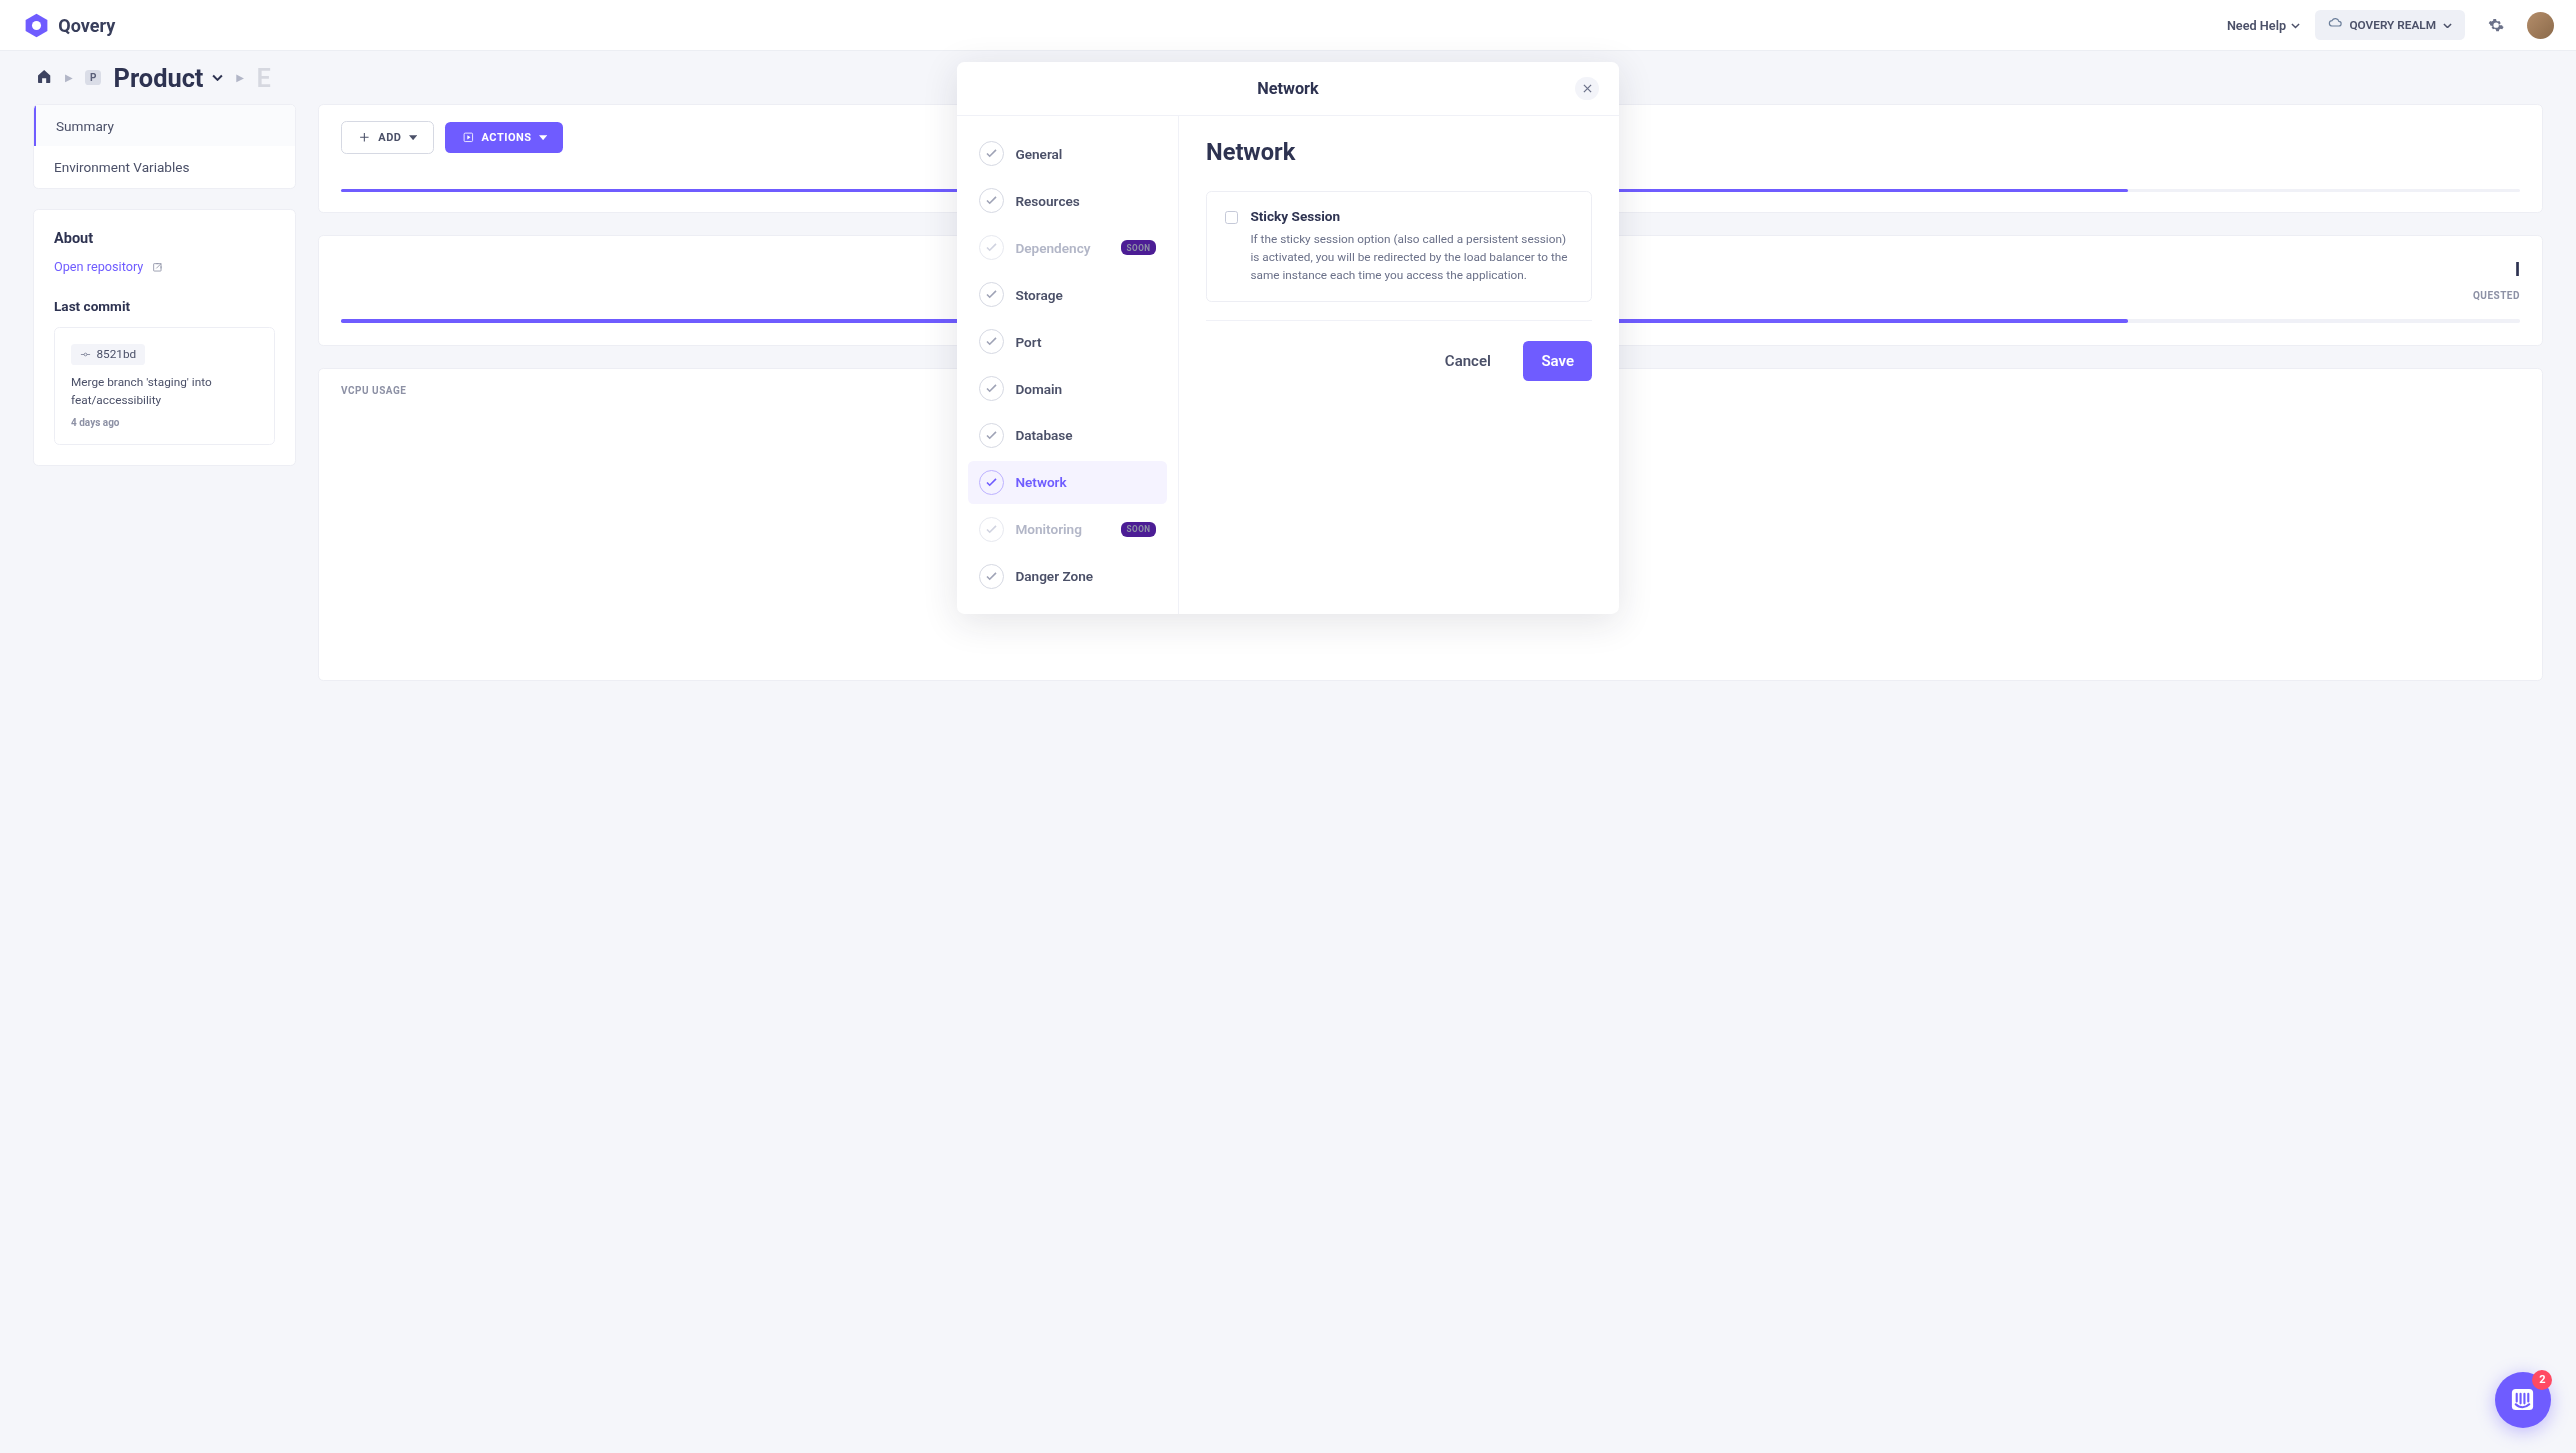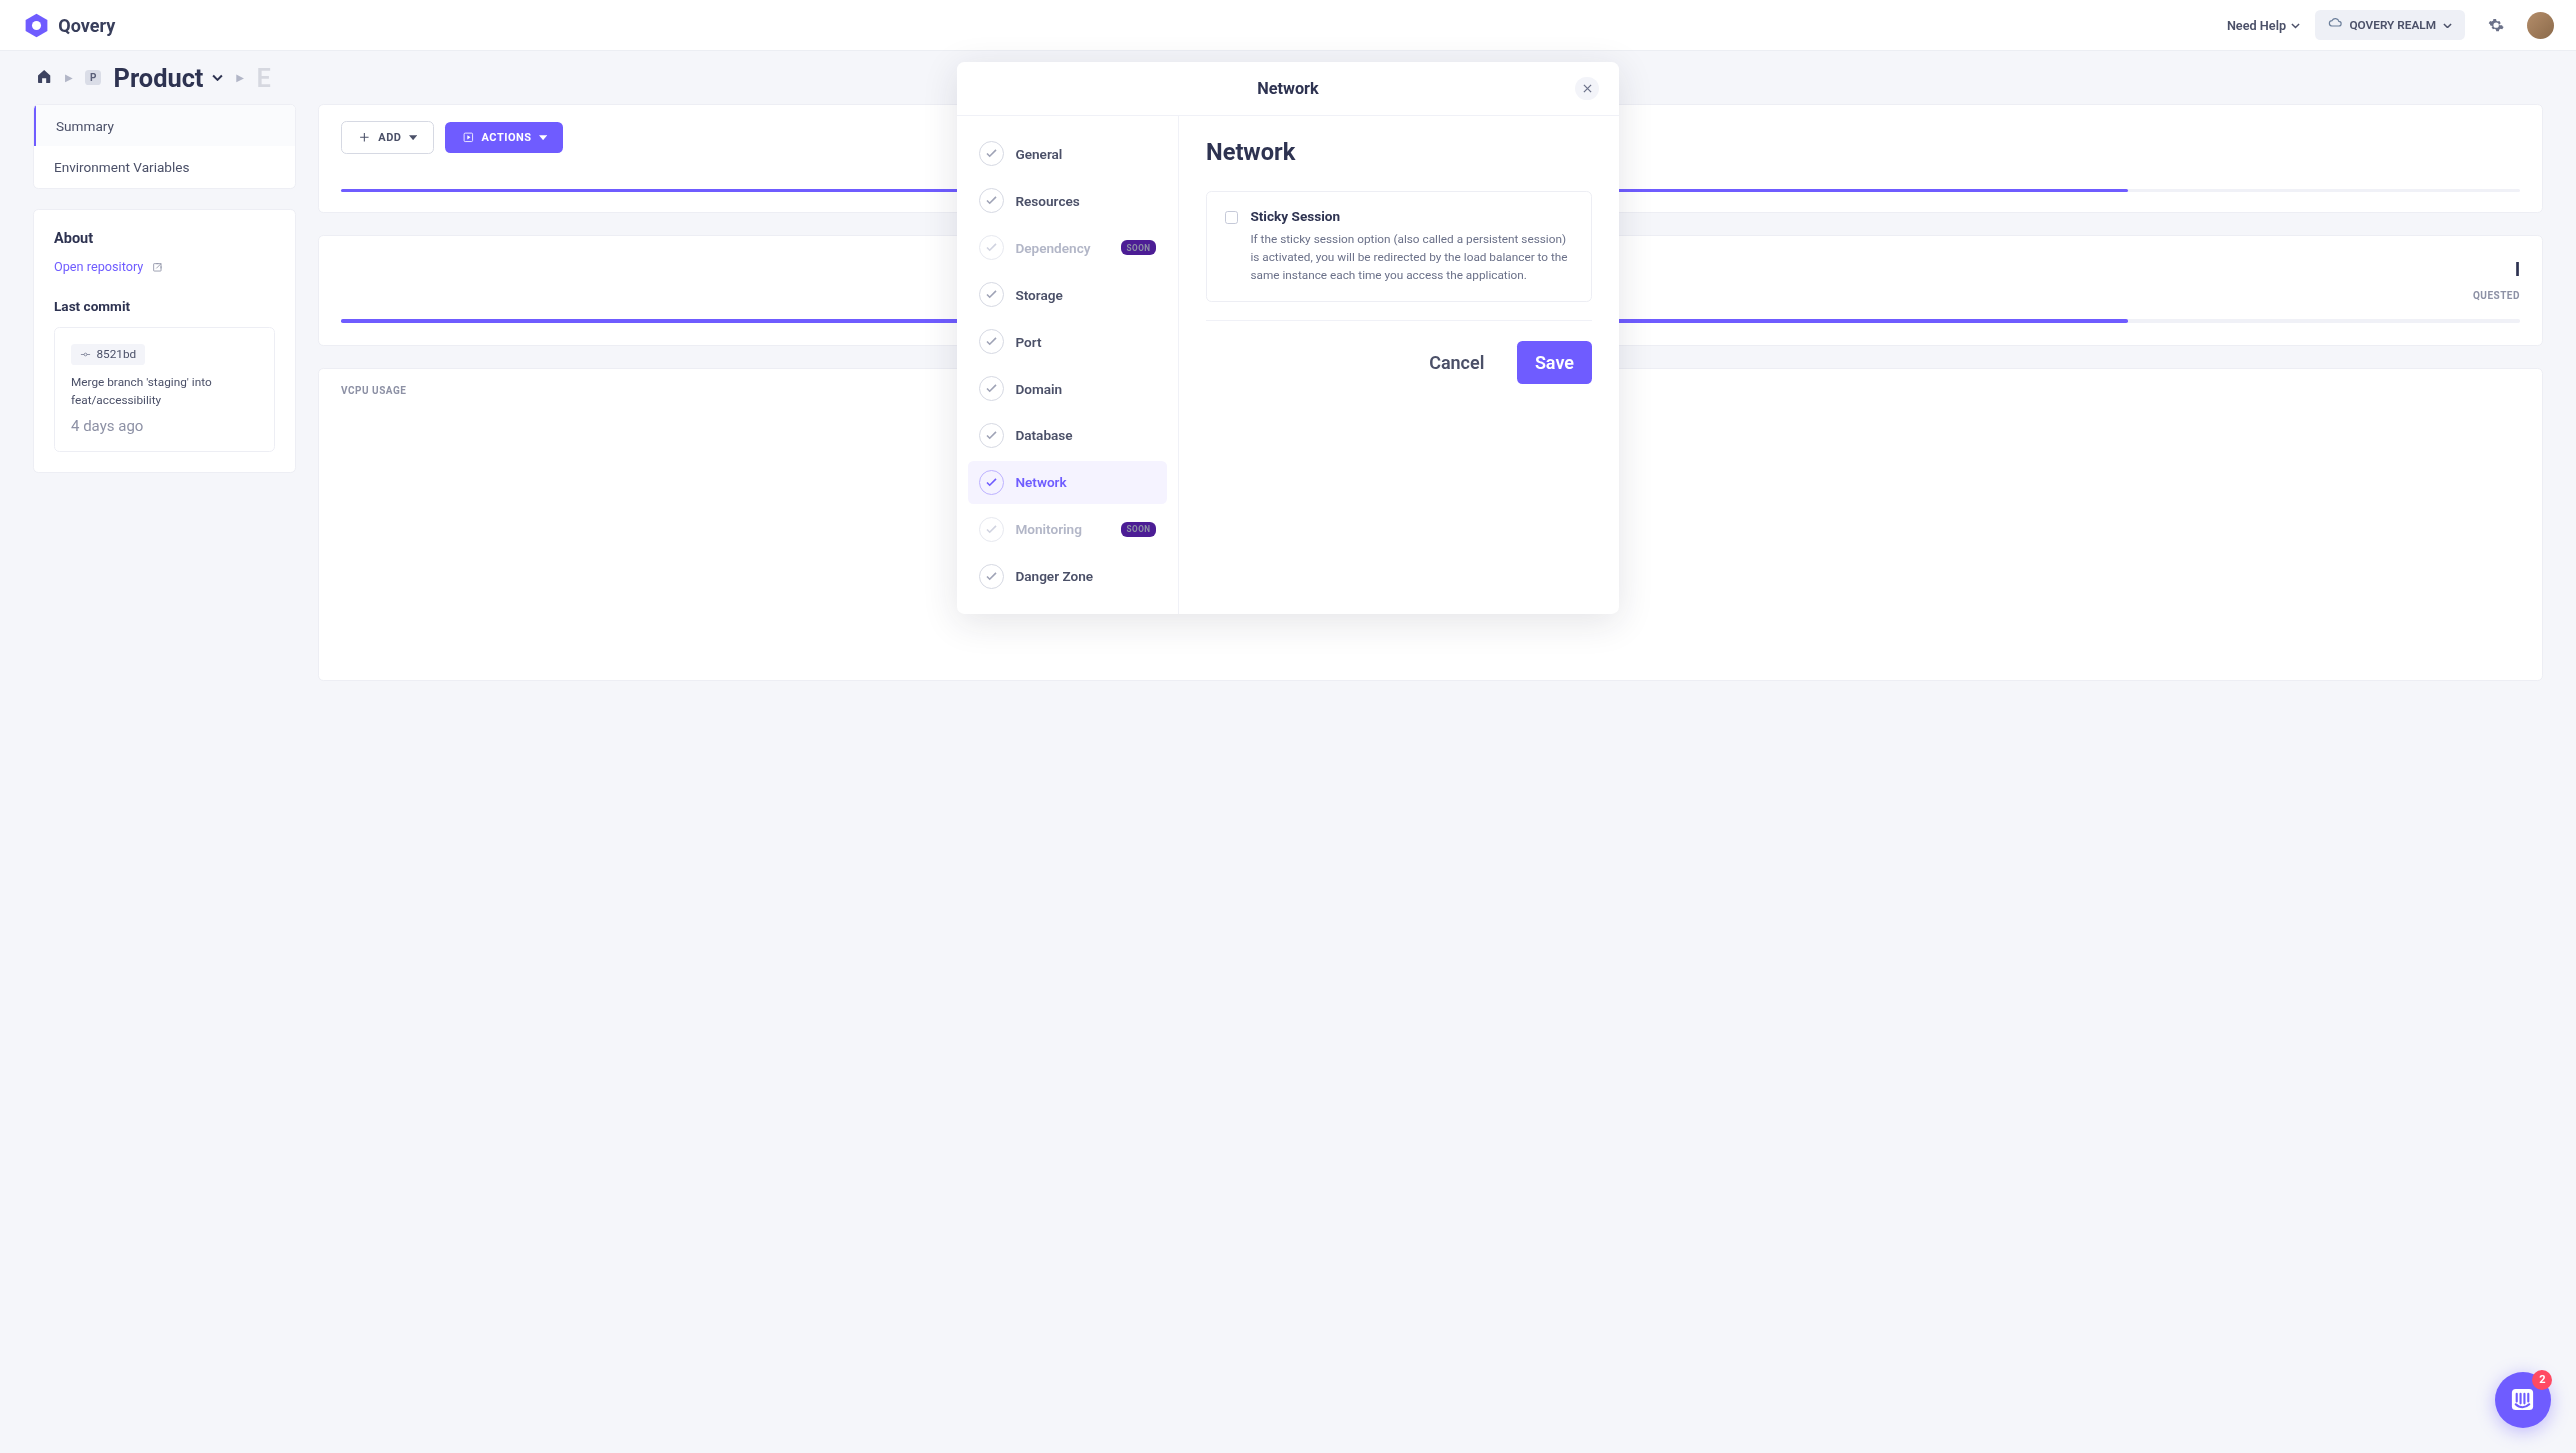--- a/index.html
+++ b/index.html
@@ -188,22 +188,23 @@
     }
     .commit-msg {
       font-size: 11.8px;
       color: #4b5068;
       line-height: 1.5;
       margin-bottom: 7.3px;
       overflow: hidden;
       max-width: 181px;
     }
     .commit-time {
-      font-size: 15px;
+      font-size: 10px;
       color: #8d91a5;
+      font-weight: bold;
     }
     
     .contentcol {
       flex: 1;
       display: flex;
       flex-direction: column;
       gap: 22px;
     }
     .panel {
       background: #fff;
@@ -438,21 +439,21 @@
     }
     .pane-actions {
       display: flex;
       justify-content: flex-end;
       gap: 14.5px;
       margin-top: 3.6px;
     }
     .tbtn {
       border: none;
       background: none;
-      font-size: 18px;
+      font-size: 15px;
       font-weight: 600;
       padding: 11px 18px;
       border-radius: 5.4px;
       cursor: pointer;
     }
     .tbtn-cancel {
       color: #4b5068;
     }
     .tbtn-save {
       background: #6f5cff;

